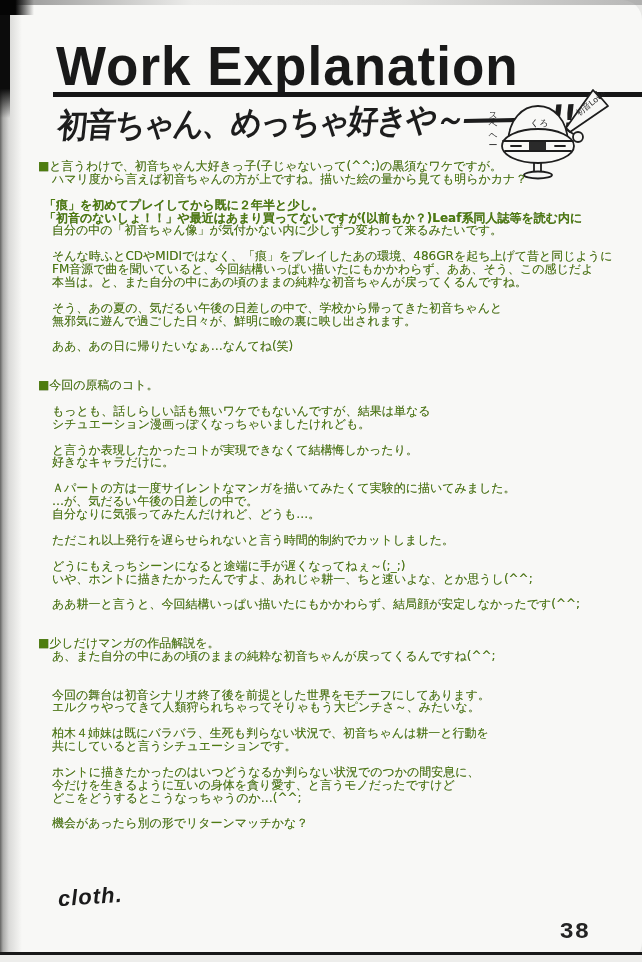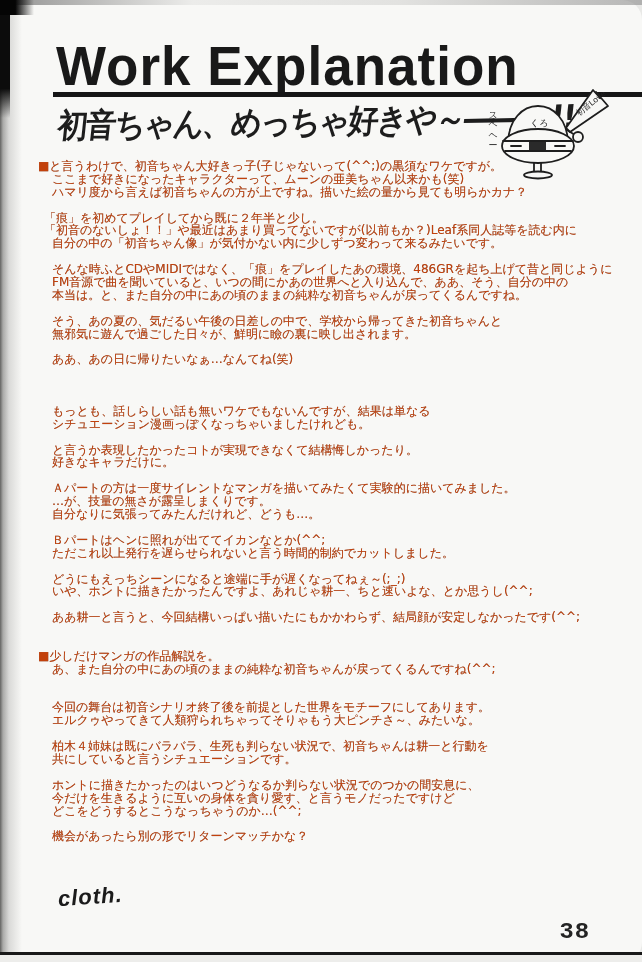--- a/index.html
+++ b/index.html
@@ -58,29 +58,29 @@
   }
   .headline-side {
     position: absolute; left: 486px; top: 106px;
     writing-mode: vertical-rl; text-orientation: mixed;
     font-size: 9px; color: #2a2a2a; letter-spacing: 1px;
   }
   .doodle { position: absolute; left: 496px; top: 84px; }
   
   .body-text {
     position: absolute; left: 38px; top: 160px; width: 586px;
-    color: #c2410c;
+    color: #4d7c0f;
     text-shadow: 0 0 .6px rgba(60,60,60,.55);
   }
   .line {
     height: 12.9px; line-height: 12.9px; font-size: 12px;
     white-space: pre; overflow: visible;
   }
   .line.indent  { padding-left: 14px; }
-  .line.bracket { padding-left: 6px; }
+  .line.bracket { padding-left: 6px; font-weight: bold; }
   
   .signature {
     position: absolute; left: 58px; top: 884px;
     font-family: "Liberation Sans", sans-serif;
     font-style: italic; font-weight: 700; font-size: 22px;
     color: #1b1b1b; transform: rotate(-4deg); letter-spacing: 1px;
   }
   .page-number {
     position: absolute; left: 560px; top: 916px;
     font-family: "Liberation Sans", sans-serif;
@@ -133,49 +133,48 @@
       <line x1="38" y1="79" x2="38" y2="89"></line>
       <line x1="45" y1="79" x2="45" y2="89"></line>
       <ellipse cx="42" cy="91" rx="14" ry="3.5" fill="#f8f8f6"></ellipse>
     </g>
     <text x="83" y="32" font-size="8" transform="rotate(-38 83 32)">初音Love</text>
     <text x="34" y="42" font-size="9">くろ</text>
   </svg>
 
   <div class="body-text" id="body-text">
       <div class="line flush">■と言うわけで、初音ちゃん大好きっ子(子じゃないって(^^;)の黒須なワケですが。</div>
-      <div class="line indent">ここまで好きになったキャラクターって、ムーンの亜美ちゃん以来かも(笑)</div>
       <div class="line indent">ハマリ度から言えば初音ちゃんの方が上ですね。描いた絵の量から見ても明らかカナ？</div>
       <div class="line">&nbsp;</div>
       <div class="line bracket">「痕」を初めてプレイしてから既に２年半と少し。</div>
       <div class="line bracket">「初音のないしょ！！」や最近はあまり買ってないですが(以前もか？)Leaf系同人誌等を読む内に</div>
       <div class="line indent">自分の中の「初音ちゃん像」が気付かない内に少しずつ変わって来るみたいです。</div>
       <div class="line">&nbsp;</div>
       <div class="line indent">そんな時ふとCDやMIDIではなく、「痕」をプレイしたあの環境、486GRを起ち上げて昔と同じように</div>
-      <div class="line indent">FM音源で曲を聞いていると、いつの間にかあの世界へと入り込んで、ああ、そう、自分の中の</div>
+      <div class="line indent">FM音源で曲を聞いていると、今回結構いっぱい描いたにもかかわらず、ああ、そう、この感じだよ</div>
       <div class="line indent">本当は。と、また自分の中にあの頃のままの純粋な初音ちゃんが戻ってくるんですね。</div>
       <div class="line">&nbsp;</div>
       <div class="line indent">そう、あの夏の、気だるい午後の日差しの中で、学校から帰ってきた初音ちゃんと</div>
       <div class="line indent">無邪気に遊んで過ごした日々が、鮮明に瞼の裏に映し出されます。</div>
       <div class="line">&nbsp;</div>
       <div class="line indent">ああ、あの日に帰りたいなぁ…なんてね(笑)</div>
       <div class="line">&nbsp;</div>
       <div class="line">&nbsp;</div>
+      <div class="line flush">■今回の原稿のコト。</div>
       <div class="line">&nbsp;</div>
       <div class="line indent">もっとも、話しらしい話も無いワケでもないんですが、結果は単なる</div>
       <div class="line indent">シチュエーション漫画っぽくなっちゃいましたけれども。</div>
       <div class="line">&nbsp;</div>
       <div class="line indent">と言うか表現したかったコトが実現できなくて結構悔しかったり。</div>
       <div class="line indent">好きなキャラだけに。</div>
       <div class="line">&nbsp;</div>
       <div class="line indent">Ａパートの方は一度サイレントなマンガを描いてみたくて実験的に描いてみました。</div>
-      <div class="line indent">…が、技量の無さが露呈しまくりです。</div>
+      <div class="line indent">…が、気だるい午後の日差しの中で。</div>
       <div class="line indent">自分なりに気張ってみたんだけれど、どうも…。</div>
       <div class="line">&nbsp;</div>
-      <div class="line indent">Ｂパートはヘンに照れが出ててイカンなとか(^^;</div>
       <div class="line indent">ただこれ以上発行を遅らせられないと言う時間的制約でカットしました。</div>
       <div class="line">&nbsp;</div>
       <div class="line indent">どうにもえっちシーンになると途端に手が遅くなってねぇ～(;_;)</div>
       <div class="line indent">いや、ホントに描きたかったんですよ、あれじゃ耕一、ちと速いよな、とか思うし(^^;</div>
       <div class="line">&nbsp;</div>
       <div class="line indent">ああ耕一と言うと、今回結構いっぱい描いたにもかかわらず、結局顔が安定しなかったです(^^;</div>
       <div class="line">&nbsp;</div>
       <div class="line">&nbsp;</div>
       <div class="line flush">■少しだけマンガの作品解説を。</div>
       <div class="line indent">あ、また自分の中にあの頃のままの純粋な初音ちゃんが戻ってくるんですね(^^;</div>

